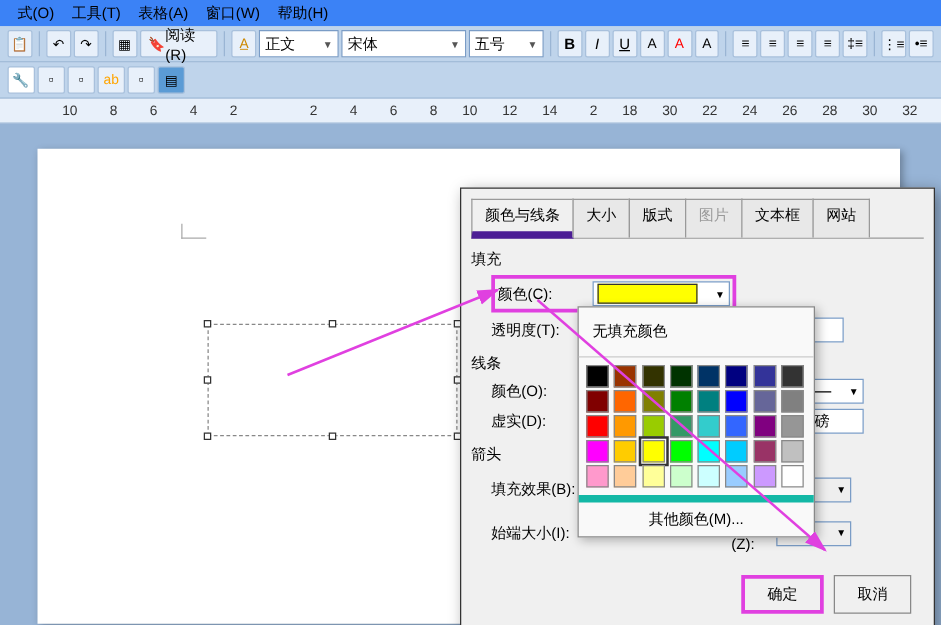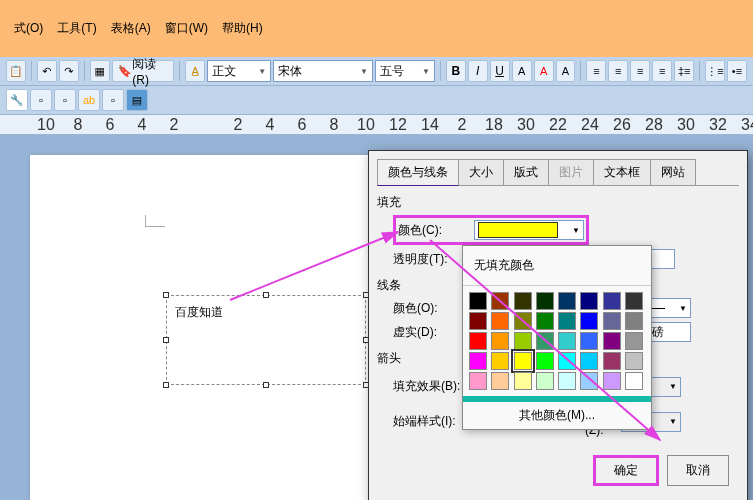--- a/index.html
+++ b/index.html
@@ -1,42 +1,42 @@
 <!DOCTYPE html>
 <html><head>
 <meta charset="utf-8">
 <style>
 *{box-sizing:border-box;margin:0;padding:0;font-family:"Microsoft YaHei",SimSun,sans-serif;font-size:12px}
 body{background:#c4d6ea;width:753px;height:500px;overflow:hidden;position:relative}
-.menubar{background:#fdba74;padding:18px 8px;display:flex;gap:2px}
+.menubar{background:#3b82f6;padding:0 8px;display:flex;gap:2px}
 .menubar span{padding:2px 6px;cursor:pointer}
 .toolbar{background:#bfd4eb;padding:3px 6px;display:flex;align-items:center;gap:2px;border-bottom:1px solid #9ab5d4}
 .tbtn{width:22px;height:22px;background:#e8f0fa;border:1px solid #a8c0dc;border-radius:2px;display:flex;align-items:center;justify-content:center;cursor:pointer;font-size:11px}
 .tbtn.wide{width:auto;padding:0 6px}
 .sep{width:1px;height:20px;background:#9ab5d4;margin:0 3px}
 .combo{height:22px;background:#fff;border:1px solid #7a9cc6;padding:0 4px;display:flex;align-items:center;min-width:60px}
 .combo .arr{margin-left:auto;font-size:8px;color:#555}
 .toolbar2{background:#bfd4eb;padding:3px 6px;display:flex;align-items:center;gap:2px;border-bottom:1px solid #9ab5d4}
 .ruler{background:#e8f0fa;height:20px;display:flex;align-items:center;padding-left:30px;border-bottom:1px solid #9ab5d4;overflow:hidden}
-.ruler .seg{width:32px;text-align:center;font-size:16px;color:#333;flex-shrink:0}
+.ruler .seg{width:32px;text-align:right;font-size:11px;color:#333;flex-shrink:0}
 .doc-area{background:#97b4d6;padding:20px 30px;height:420px;position:relative}
 .page{background:#fff;width:690px;height:380px;box-shadow:2px 2px 6px rgba(0,0,0,.3);position:relative}
 .textbox{position:absolute;left:136px;top:140px;width:200px;height:90px;border:1px dashed #888;background:#fff}
 .textbox .inner{padding:8px}
 .handle{position:absolute;width:6px;height:6px;background:#fff;border:1px solid #333}
 .h-tl{left:-4px;top:-4px}.h-tr{right:-4px;top:-4px}.h-bl{left:-4px;bottom:-4px}.h-br{right:-4px;bottom:-4px}
 .h-tm{left:50%;top:-4px;margin-left:-3px}.h-bm{left:50%;bottom:-4px;margin-left:-3px}
 .h-ml{left:-4px;top:50%;margin-top:-3px}.h-mr{right:-4px;top:50%;margin-top:-3px}
 .dialog{position:absolute;left:368px;top:150px;width:380px;background:#f0f0f0;border:1px solid #333;box-shadow:3px 3px 12px rgba(0,0,0,.4)}
 .dlg-title{background:linear-gradient(#fff,#e0e8f4);padding:6px 10px;display:flex;align-items:center;border-bottom:1px solid #ccc}
 .dlg-close{margin-left:auto;width:40px;height:18px;background:#c75050;color:#fff;border-radius:2px;text-align:center;font-size:11px;line-height:18px;cursor:pointer}
 .dlg-body{padding:8px}
 .tabs{display:flex;border-bottom:1px solid #999}
 .tab{padding:4px 10px;border:1px solid #999;border-bottom:none;background:#e8e8e8;margin-right:-1px;cursor:pointer}
-.tab.active{background:#f0f0f0;border-bottom:1px solid #4c1d95;margin-bottom:-1px}
+.tab.active{background:#f0f0f0;border-bottom:6px solid #4c1d95;margin-bottom:-1px}
 .tab.disabled{color:#999}
 .section{margin:8px 0}
 .sec-title{margin-bottom:4px}
 .row{display:flex;align-items:center;margin:4px 0 4px 16px;gap:6px}
 .row label{width:70px}
 .ctrl{height:20px;border:1px solid #7a9cc6;background:#fff;display:flex;align-items:center;padding:0 3px;width:90px}
 .ctrl .arr{margin-left:auto;font-size:8px}
 .highlight{border:3px solid #e040e0;padding:2px;display:inline-flex;align-items:center;gap:6px}
 .color-swatch{width:80px;height:16px;background:#ffff00;border:1px solid #333}
 .dlg-buttons{display:flex;justify-content:flex-end;gap:8px;padding:10px}
@@ -139,21 +139,20 @@
     <div class="seg">28</div>
     <div class="seg">30</div>
     <div class="seg">32</div>
     <div class="seg">34</div>
   </div>
 
 <div class="doc-area">
   <div class="page">
     <div style="position:absolute;left:115px;top:60px;width:20px;height:12px;border-left:1px solid #aaa;border-bottom:1px solid #aaa"></div>
     <div class="textbox">
-      <div class="inner">百度知道</div>
       <div class="handle h-tl"></div>
       <div class="handle h-tm"></div>
       <div class="handle h-tr"></div>
       <div class="handle h-ml"></div>
       <div class="handle h-mr"></div>
       <div class="handle h-bl"></div>
       <div class="handle h-bm"></div>
       <div class="handle h-br"></div>
     </div>
   </div>
@@ -215,21 +214,21 @@
       <div class="sec-title">箭头</div>
       <div class="row">
         <label>填充效果(B):</label>
         <div style="width:110px"></div>
         <label style="width:30px">式(E):</label>
         <div class="ctrl" style="width:60px;background:#eee">
             <span class="arr">▼</span>
           </div>
       </div>
       <div class="row">
-        <label>始端样式(I):</label>
+        <label>始端大小(I):</label>
         <div style="width:110px"></div>
         <label style="width:30px">小(Z):</label>
         <div class="ctrl" style="width:60px;background:#eee">
             <span class="arr">▼</span>
           </div>
       </div>
     </div>
 
     <div class="dlg-buttons">
       <button class="btn hl">确定</button>

